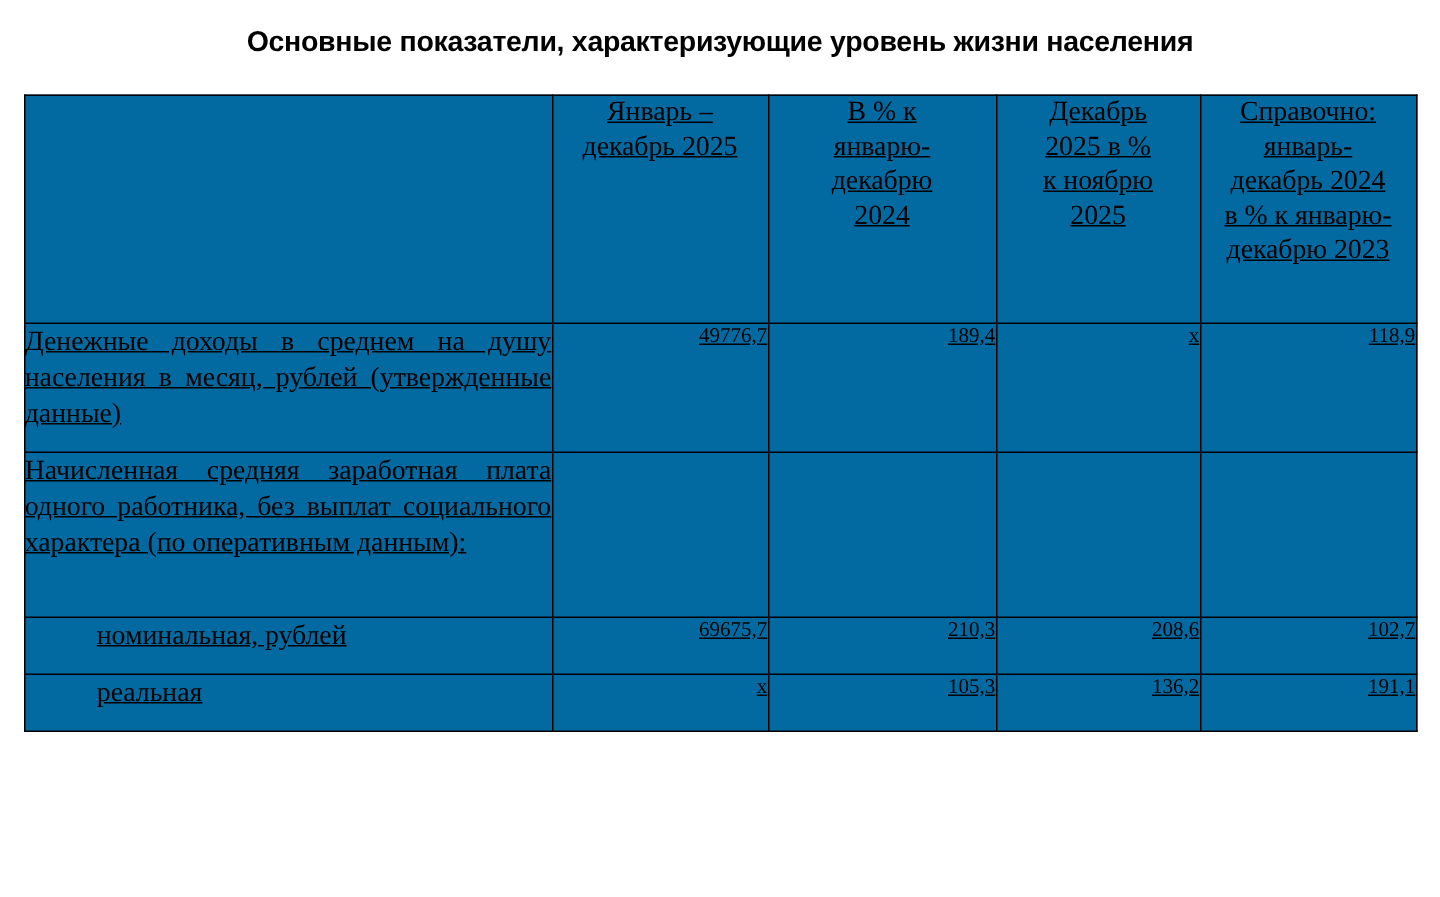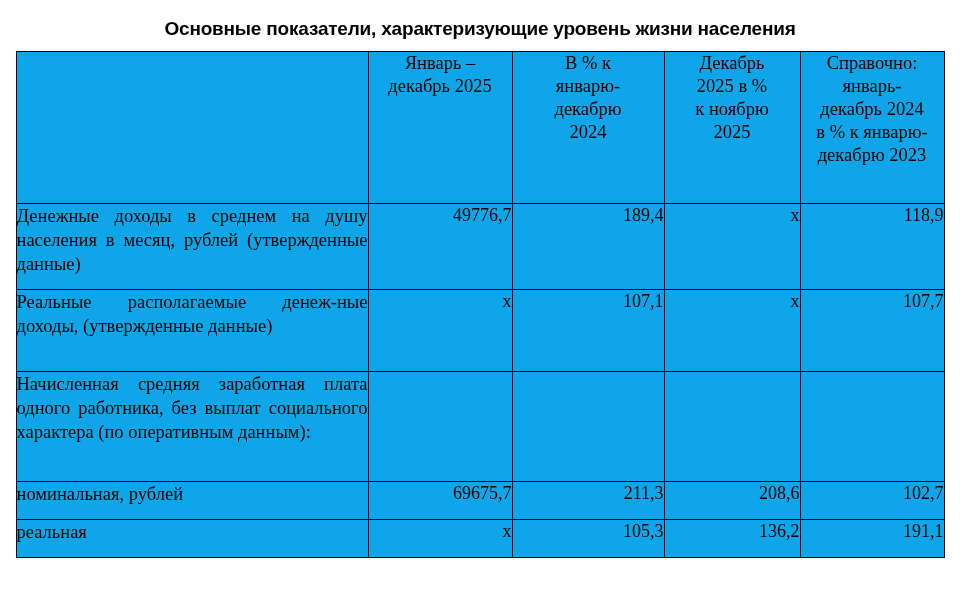--- a/index.html
+++ b/index.html
@@ -24,24 +24,25 @@
     font-family: "Liberation Sans", sans-serif;
     font-weight: bold;
     font-size: 19px;
     text-align: center;
     letter-spacing: -0.2px;
     padding: 18px 20px 10px 20px;
     line-height: 1.2;
   }
   table.main-table {
     border-collapse: collapse;
-    margin: 0 auto;
+    margin: 12px auto;
     width: 928px;
     table-layout: fixed;
-    background: #0ea5e9;
+    background: #0369a1;
+    text-decoration: underline;
   }
   table.main-table td,
   table.main-table th {
     border: 1.6px solid #000;
     vertical-align: top;
     padding: 0;
     font-weight: normal;
   }
   
   col.c-label { width: 352px; }
@@ -63,25 +64,26 @@
   .row-label {
     font-size: 18.5px;
     line-height: 1.3;
     padding: 9px 8px 9px 9px;
     text-align: justify;
     text-align-last: left;
     vertical-align: top;
     hyphens: manual;
   }
   .row-label.sub {
+    padding-left: 48px;
     text-align: left;
     white-space: nowrap;
   }
   .num-cell {
-    font-size: 18px;
+    font-size: 14px;
     text-align: right;
     vertical-align: bottom;
     padding: 0 14px 8px 4px;
     line-height: 1.3;
     white-space: nowrap;
   }
   .num-cell.blank { }
   .tall-1 { height: 86px; }
   .tall-2 { height: 82px; }
   .tall-3 { height: 110px; }
@@ -132,38 +134,31 @@
       </tr>
     </thead>
     <tbody>
       <tr class="tall-1">
         <td class="row-label">Денежные доходы в среднем на душу  населения в месяц, рублей (утвержденные данные)</td>
         <td class="num-cell">49776,7</td>
         <td class="num-cell">189,4</td>
         <td class="num-cell">х</td>
         <td class="num-cell">118,9</td>
       </tr>
-      <tr class="tall-2">
-        <td class="row-label">Реальные  располагаемые  денеж-ные    доходы,   (утвержденные данные)</td>
-        <td class="num-cell">х</td>
-        <td class="num-cell">107,1</td>
-        <td class="num-cell">х</td>
-        <td class="num-cell">107,7</td>
-      </tr>
       <tr class="tall-3">
         <td class="row-label">Начисленная  средняя  заработная плата   одного   работника,   без выплат  социального  характера (по оперативным данным):</td>
         <td class="num-cell blank"></td>
         <td class="num-cell blank"></td>
         <td class="num-cell blank"></td>
         <td class="num-cell blank"></td>
       </tr>
       <tr class="short">
         <td class="row-label sub">номинальная, рублей</td>
         <td class="num-cell">69675,7</td>
-        <td class="num-cell">211,3</td>
+        <td class="num-cell">210,3</td>
         <td class="num-cell">208,6</td>
         <td class="num-cell">102,7</td>
       </tr>
       <tr class="short">
         <td class="row-label sub">реальная</td>
         <td class="num-cell">х</td>
         <td class="num-cell">105,3</td>
         <td class="num-cell">136,2</td>
         <td class="num-cell">191,1</td>
       </tr>

